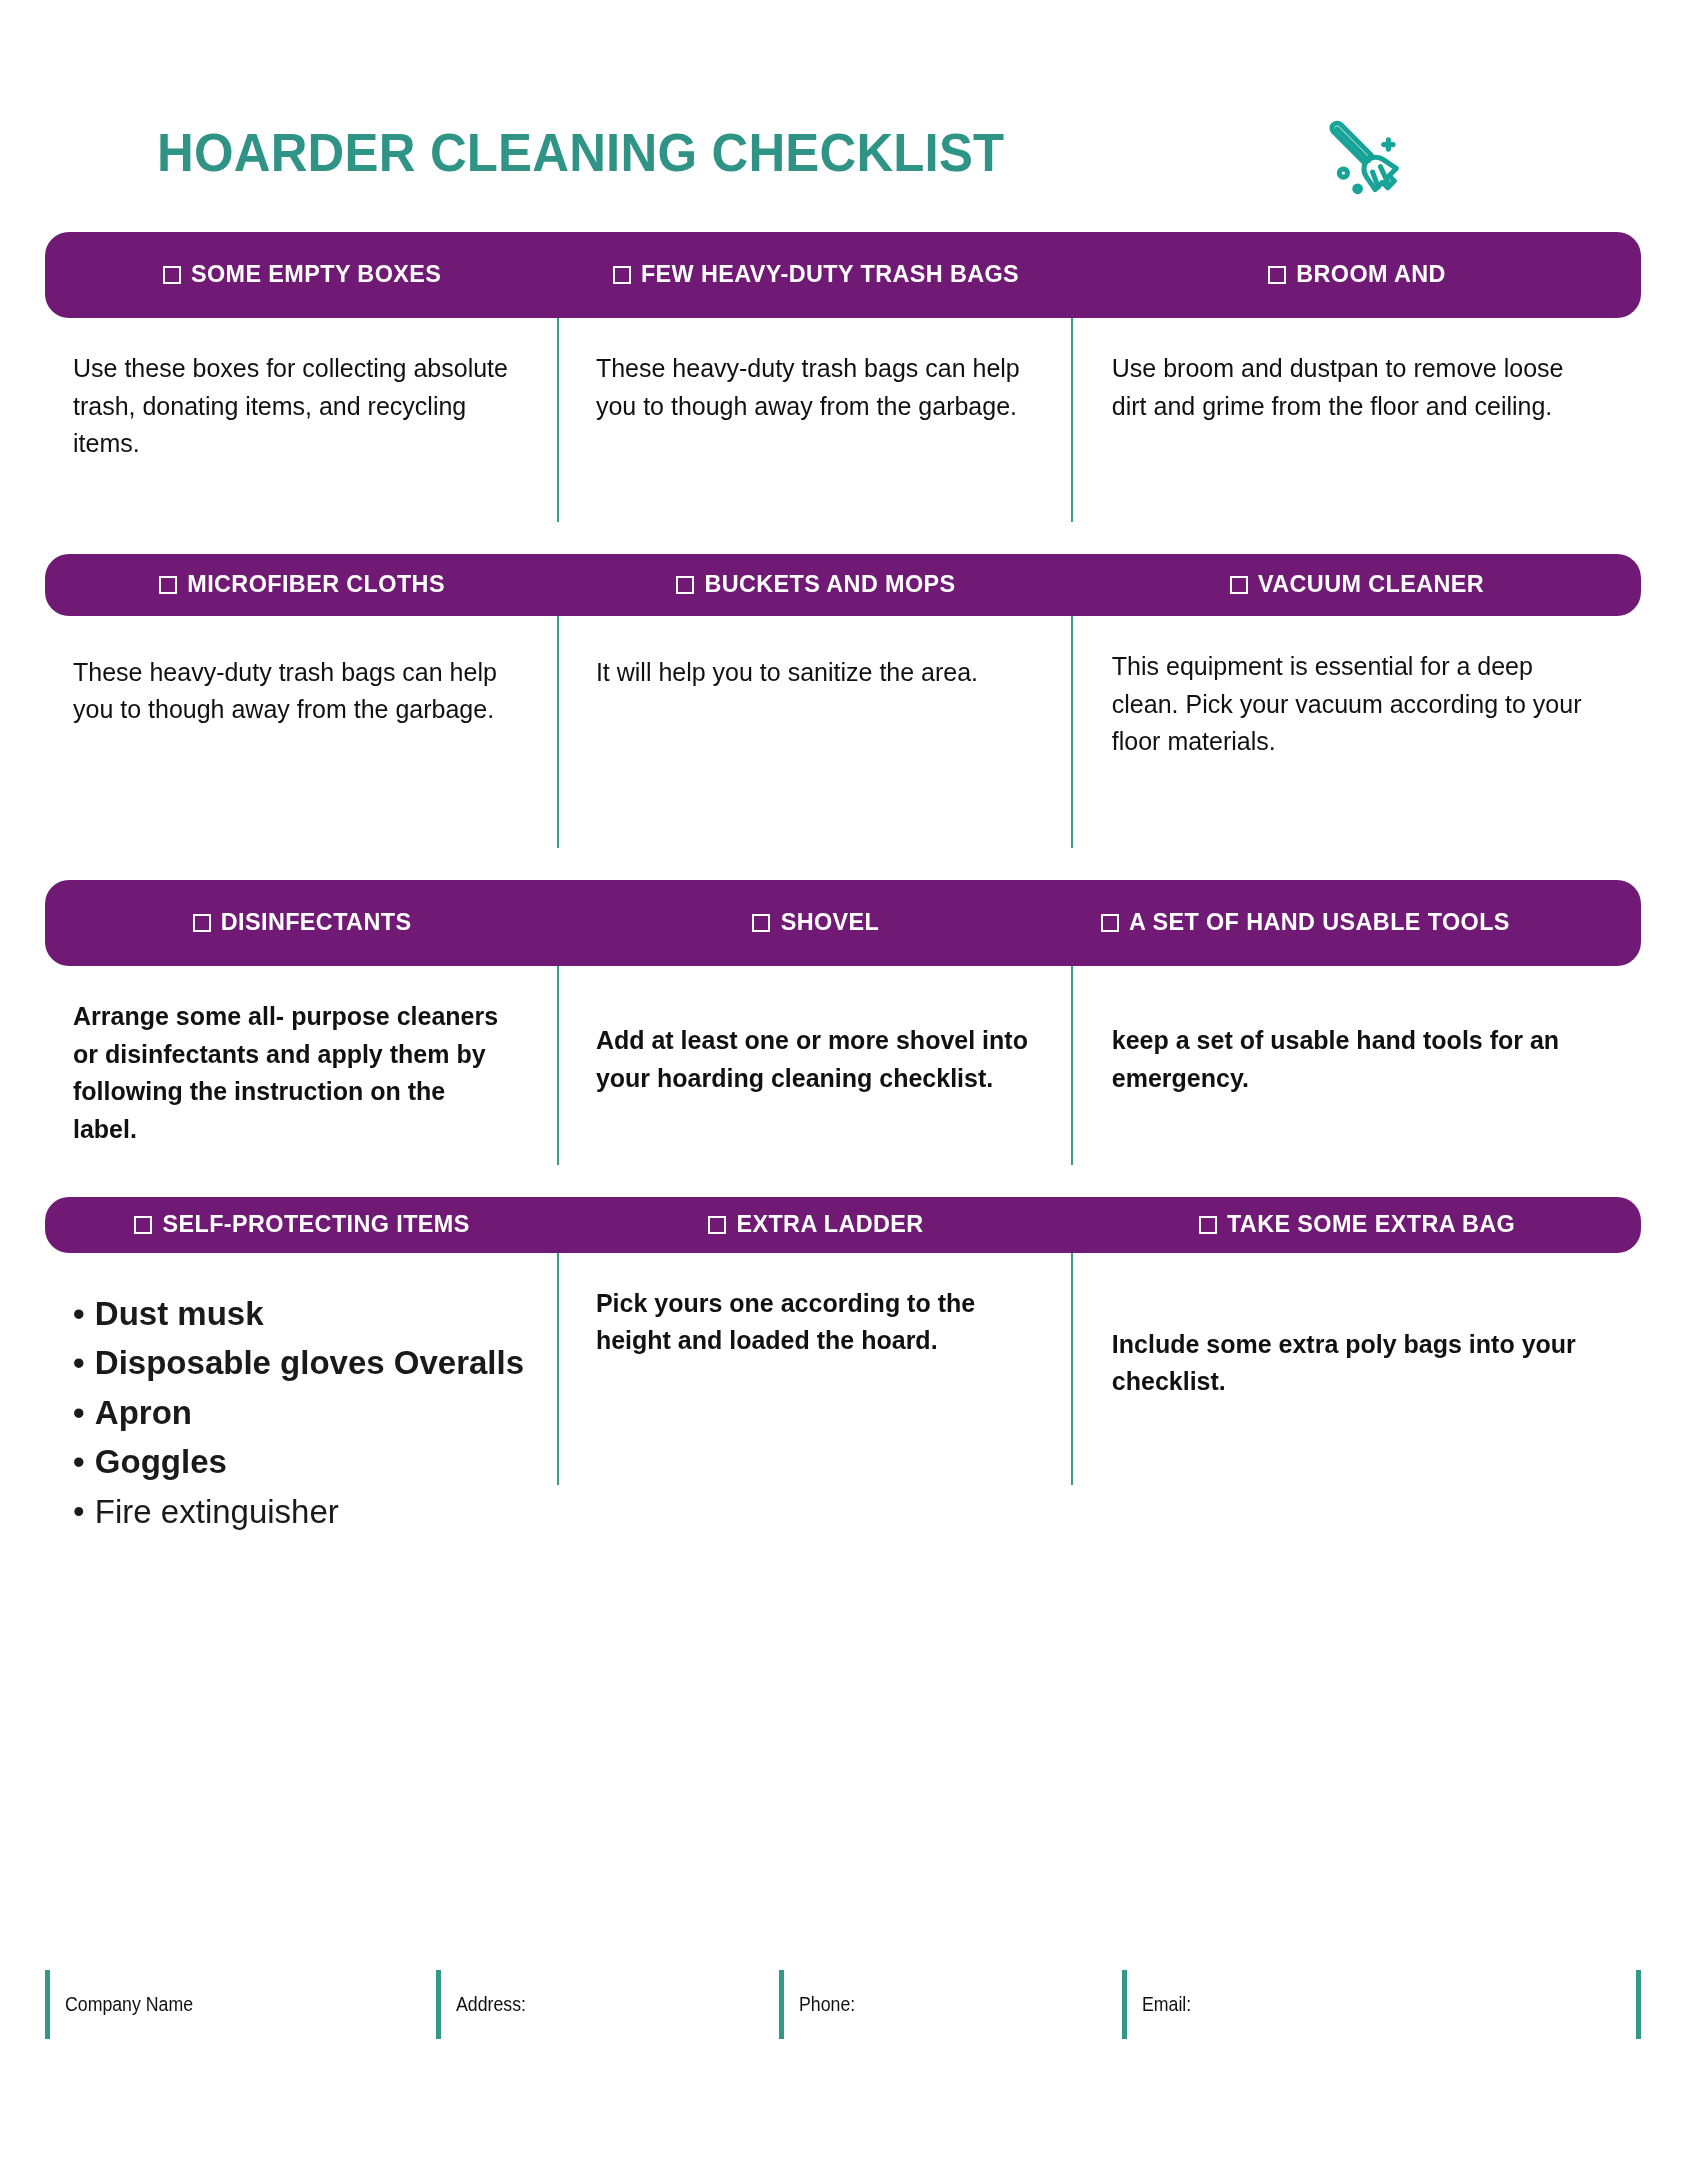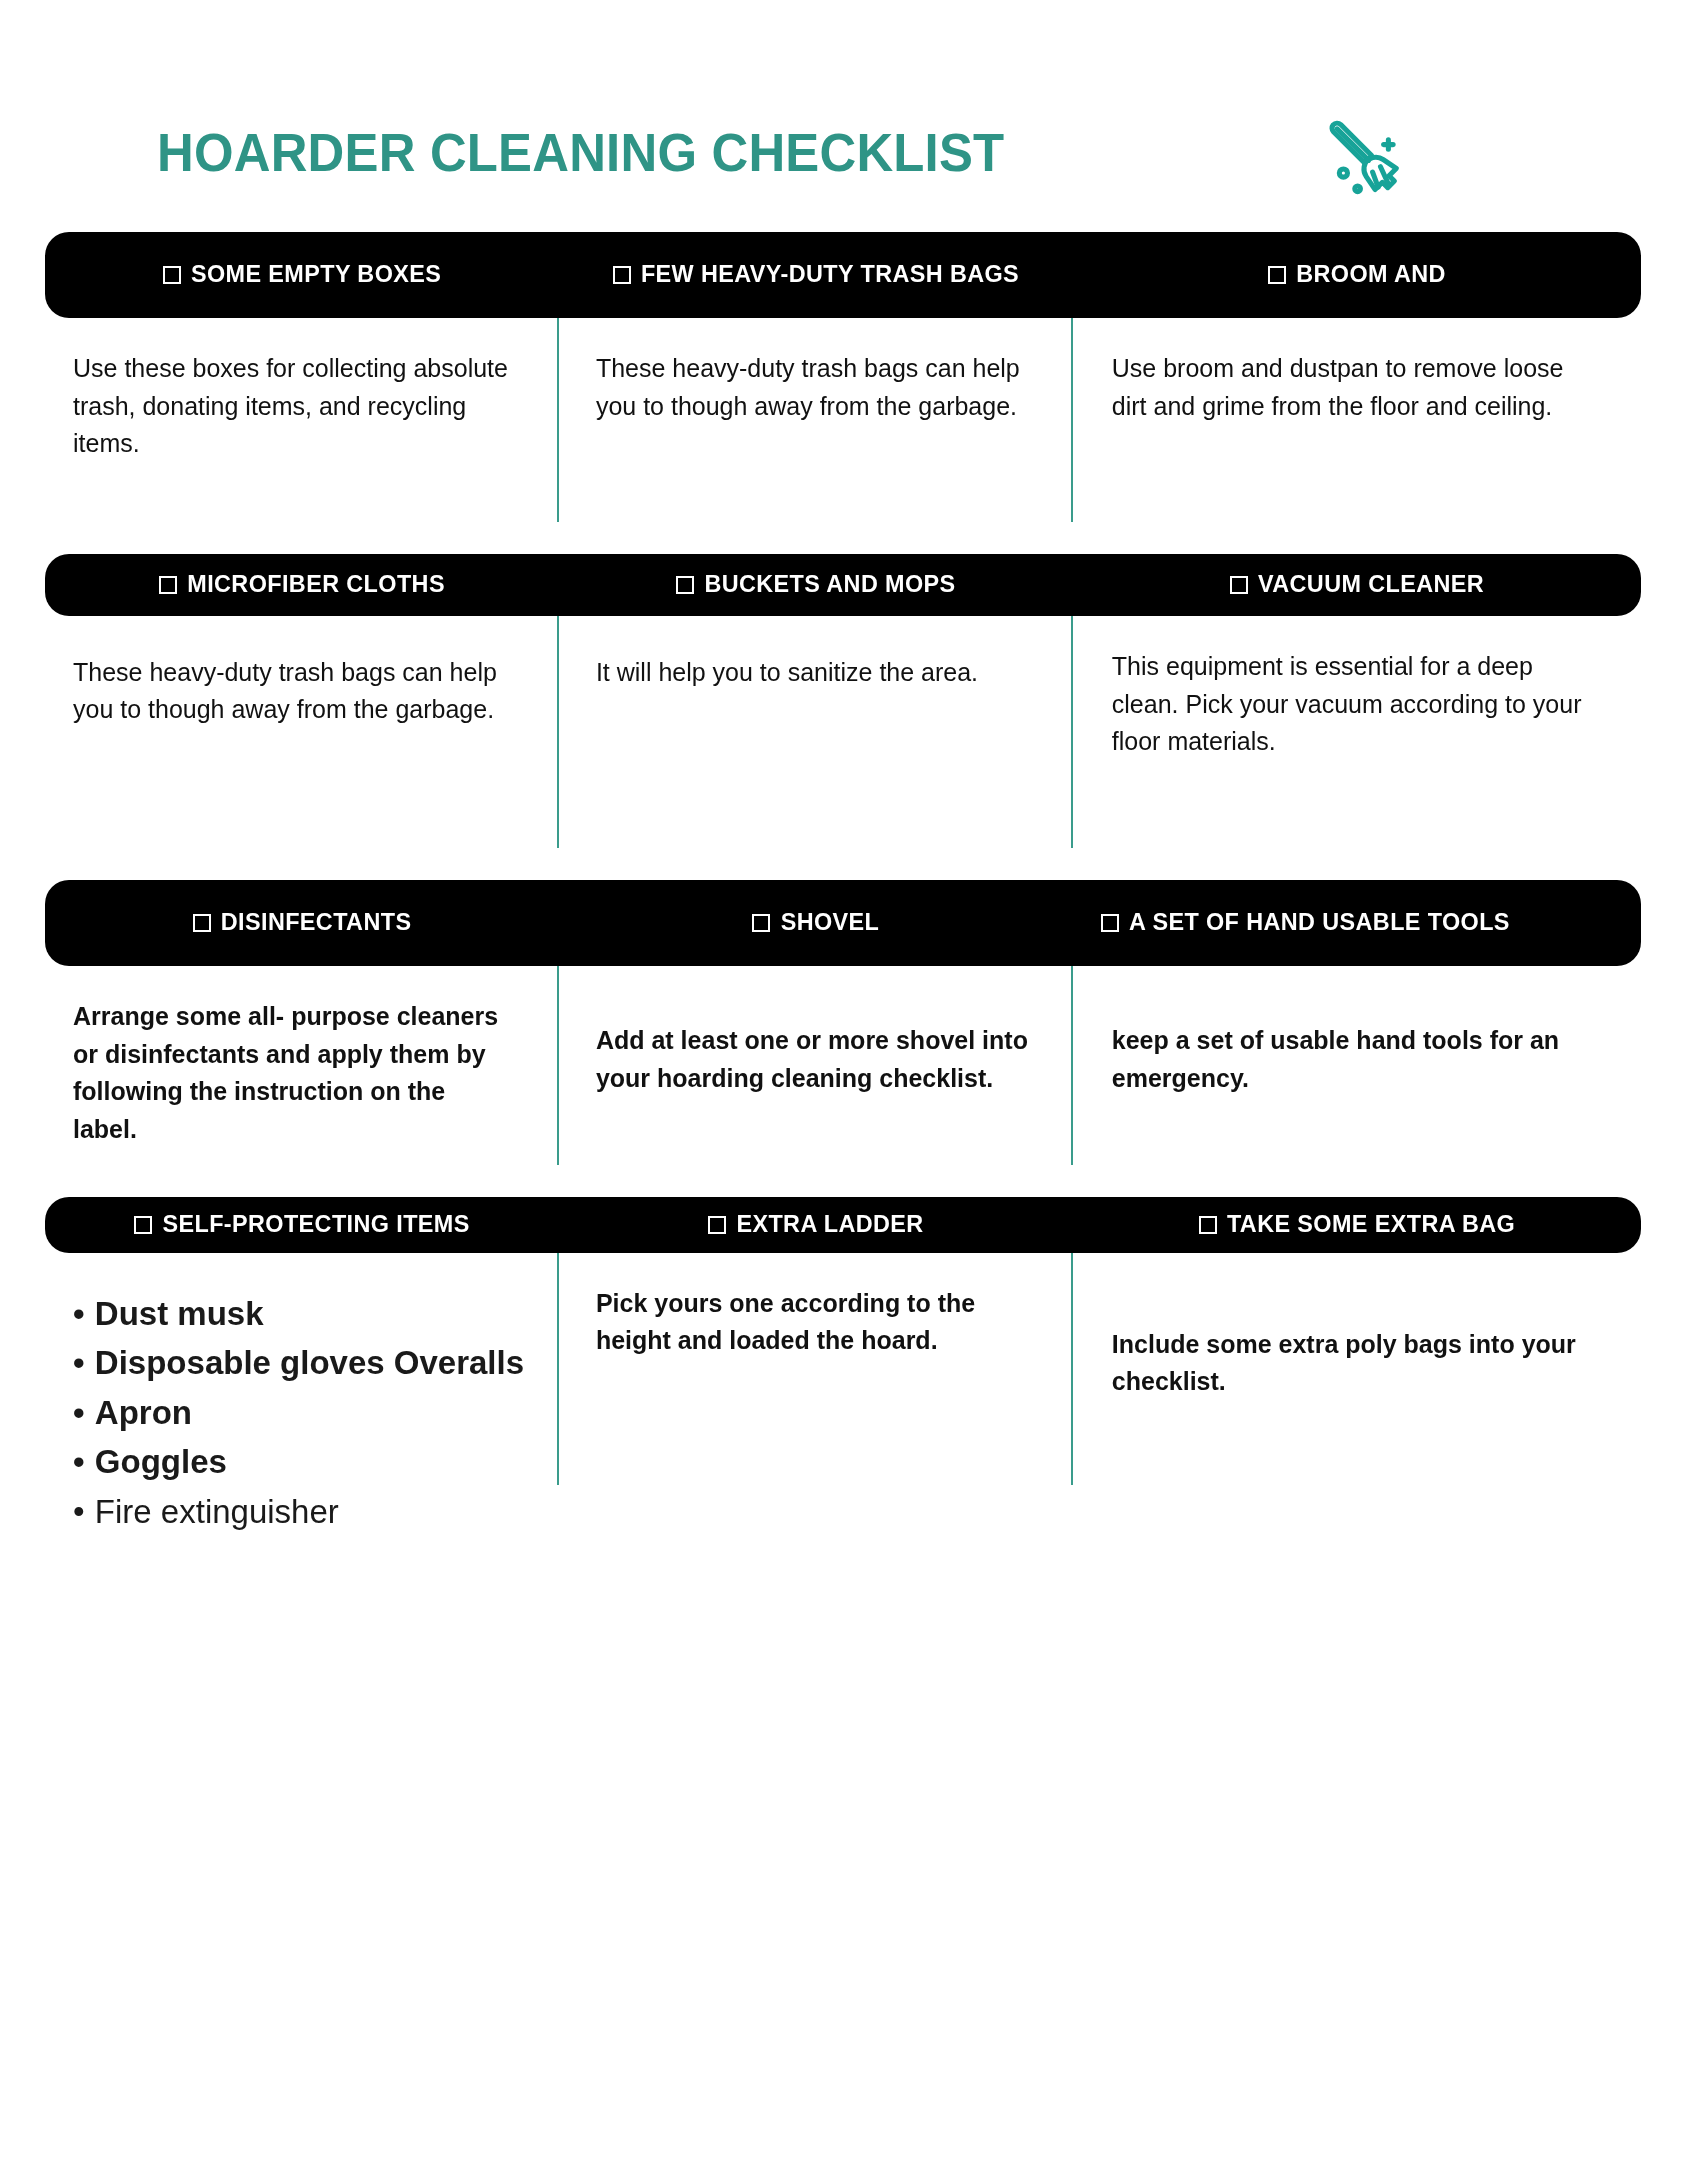--- a/index.html
+++ b/index.html
@@ -41,21 +41,21 @@
     transform-origin: left center;
     white-space: nowrap;
   }
 
   .broom-icon { width: 101px; height: 101px; flex: 0 0 auto; margin-right: 169px; }
 
   
   .row-group { margin-bottom: 32px; }
 
   .bar {
-    background: #000000;
+    background: #701a75;
     border-radius: 24px;
     display: flex;
     width: 100%;
   }
   .bar.tall   { min-height: 86px; }
   .bar.short  { min-height: 62px; }
   .bar.xshort { min-height: 52px; }
 
   .bar-cell {
     flex: 1 1 0;
@@ -279,15 +279,30 @@
       </div>
       <div class="body-cell col2">
         <div class="body-text bold">Pick yours one according to the height and loaded the hoard.</div>
       </div>
       <div class="body-cell col3">
         <div class="body-text bold pad-top-lg">Include some extra poly bags into your checklist.</div>
       </div>
     </div>
   </div>
 
+  <div class="footer">
+    <div class="footer-seg s1">
+      <span class="footer-label">Company Name</span>
+    </div>
+    <div class="footer-seg s2">
+      <span class="footer-label">Address:</span>
+    </div>
+    <div class="footer-seg s3">
+      <span class="footer-label">Phone:</span>
+    </div>
+    <div class="footer-seg s4">
+      <span class="footer-label">Email:</span>
+    </div>
+    <div class="footer-end"></div>
+  </div>
 
 </div>
 
 
 </body></html>

